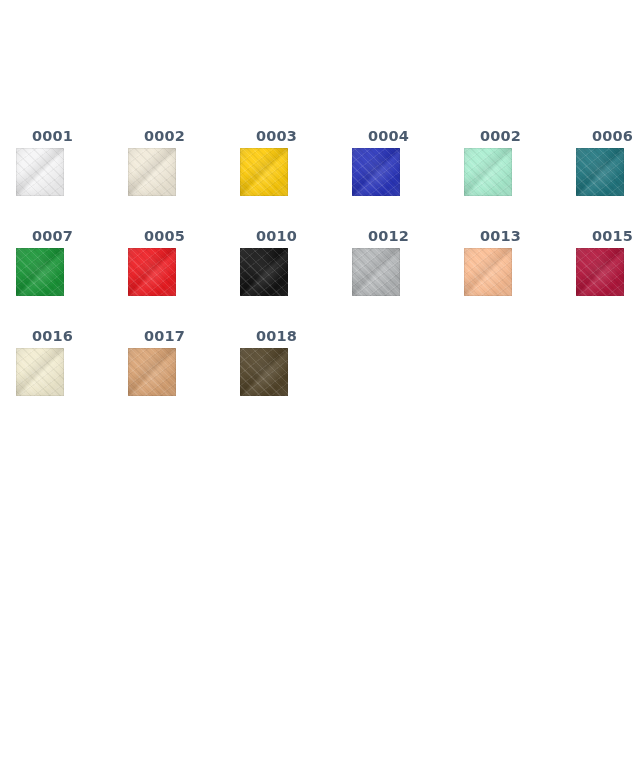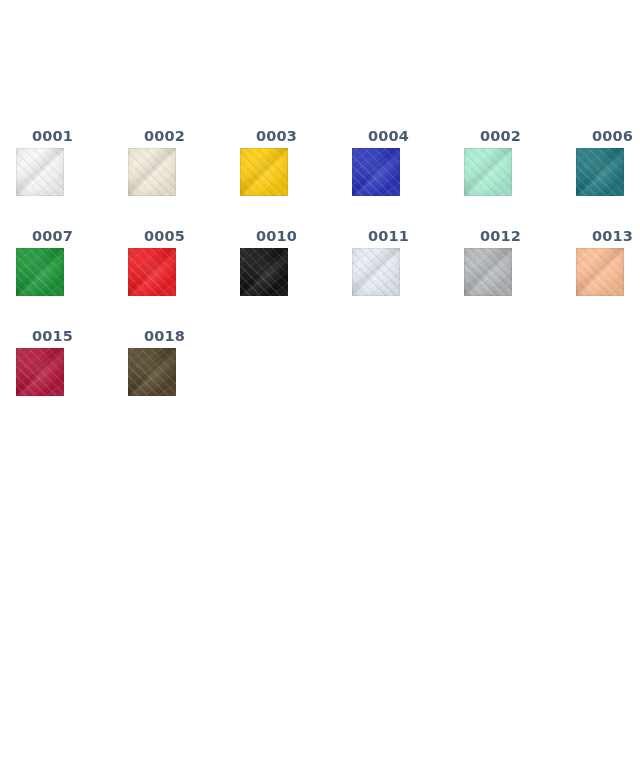--- a/index.html
+++ b/index.html
@@ -196,29 +196,20 @@
     <div class="swatch-cell">
       <span class="swatch-label">0010</span>
       <div class="swatch-chip" style="background-color: rgb(19, 19, 19);">
         <div class="tex tex-a"></div>
         <div class="tex tex-b"></div>
         <div class="tex tex-fold"></div>
         <div class="tex tex-edge"></div>
       </div>
     </div>
     <div class="swatch-cell">
-      <span class="swatch-label">0011</span>
-      <div class="swatch-chip heather" style="background-color: rgb(230, 236, 243);">
-        <div class="tex tex-a"></div>
-        <div class="tex tex-b"></div>
-        <div class="tex tex-fold"></div>
-        <div class="tex tex-edge"></div>
-      </div>
-    </div>
-    <div class="swatch-cell">
       <span class="swatch-label">0012</span>
       <div class="swatch-chip heather" style="background-color: rgb(180, 183, 185);">
         <div class="tex tex-a"></div>
         <div class="tex tex-b"></div>
         <div class="tex tex-fold"></div>
         <div class="tex tex-edge"></div>
       </div>
     </div>
     <div class="swatch-cell">
       <span class="swatch-label">0013</span>
@@ -232,20 +223,38 @@
     <div class="swatch-cell">
       <span class="swatch-label">0015</span>
       <div class="swatch-chip" style="background-color: rgb(178, 22, 60);">
         <div class="tex tex-a"></div>
         <div class="tex tex-b"></div>
         <div class="tex tex-fold"></div>
         <div class="tex tex-edge"></div>
       </div>
     </div>
     <div class="swatch-cell">
+      <span class="swatch-label">0016</span>
+      <div class="swatch-chip light" style="background-color: rgb(242, 236, 208);">
+        <div class="tex tex-a"></div>
+        <div class="tex tex-b"></div>
+        <div class="tex tex-fold"></div>
+        <div class="tex tex-edge"></div>
+      </div>
+    </div>
+    <div class="swatch-cell">
+      <span class="swatch-label">0017</span>
+      <div class="swatch-chip" style="background-color: rgb(217, 163, 116);">
+        <div class="tex tex-a"></div>
+        <div class="tex tex-b"></div>
+        <div class="tex tex-fold"></div>
+        <div class="tex tex-edge"></div>
+      </div>
+    </div>
+    <div class="swatch-cell">
       <span class="swatch-label">0018</span>
       <div class="swatch-chip" style="background-color: rgb(83, 69, 42);">
         <div class="tex tex-a"></div>
         <div class="tex tex-b"></div>
         <div class="tex tex-fold"></div>
         <div class="tex tex-edge"></div>
       </div>
     </div>
   </div>
 

